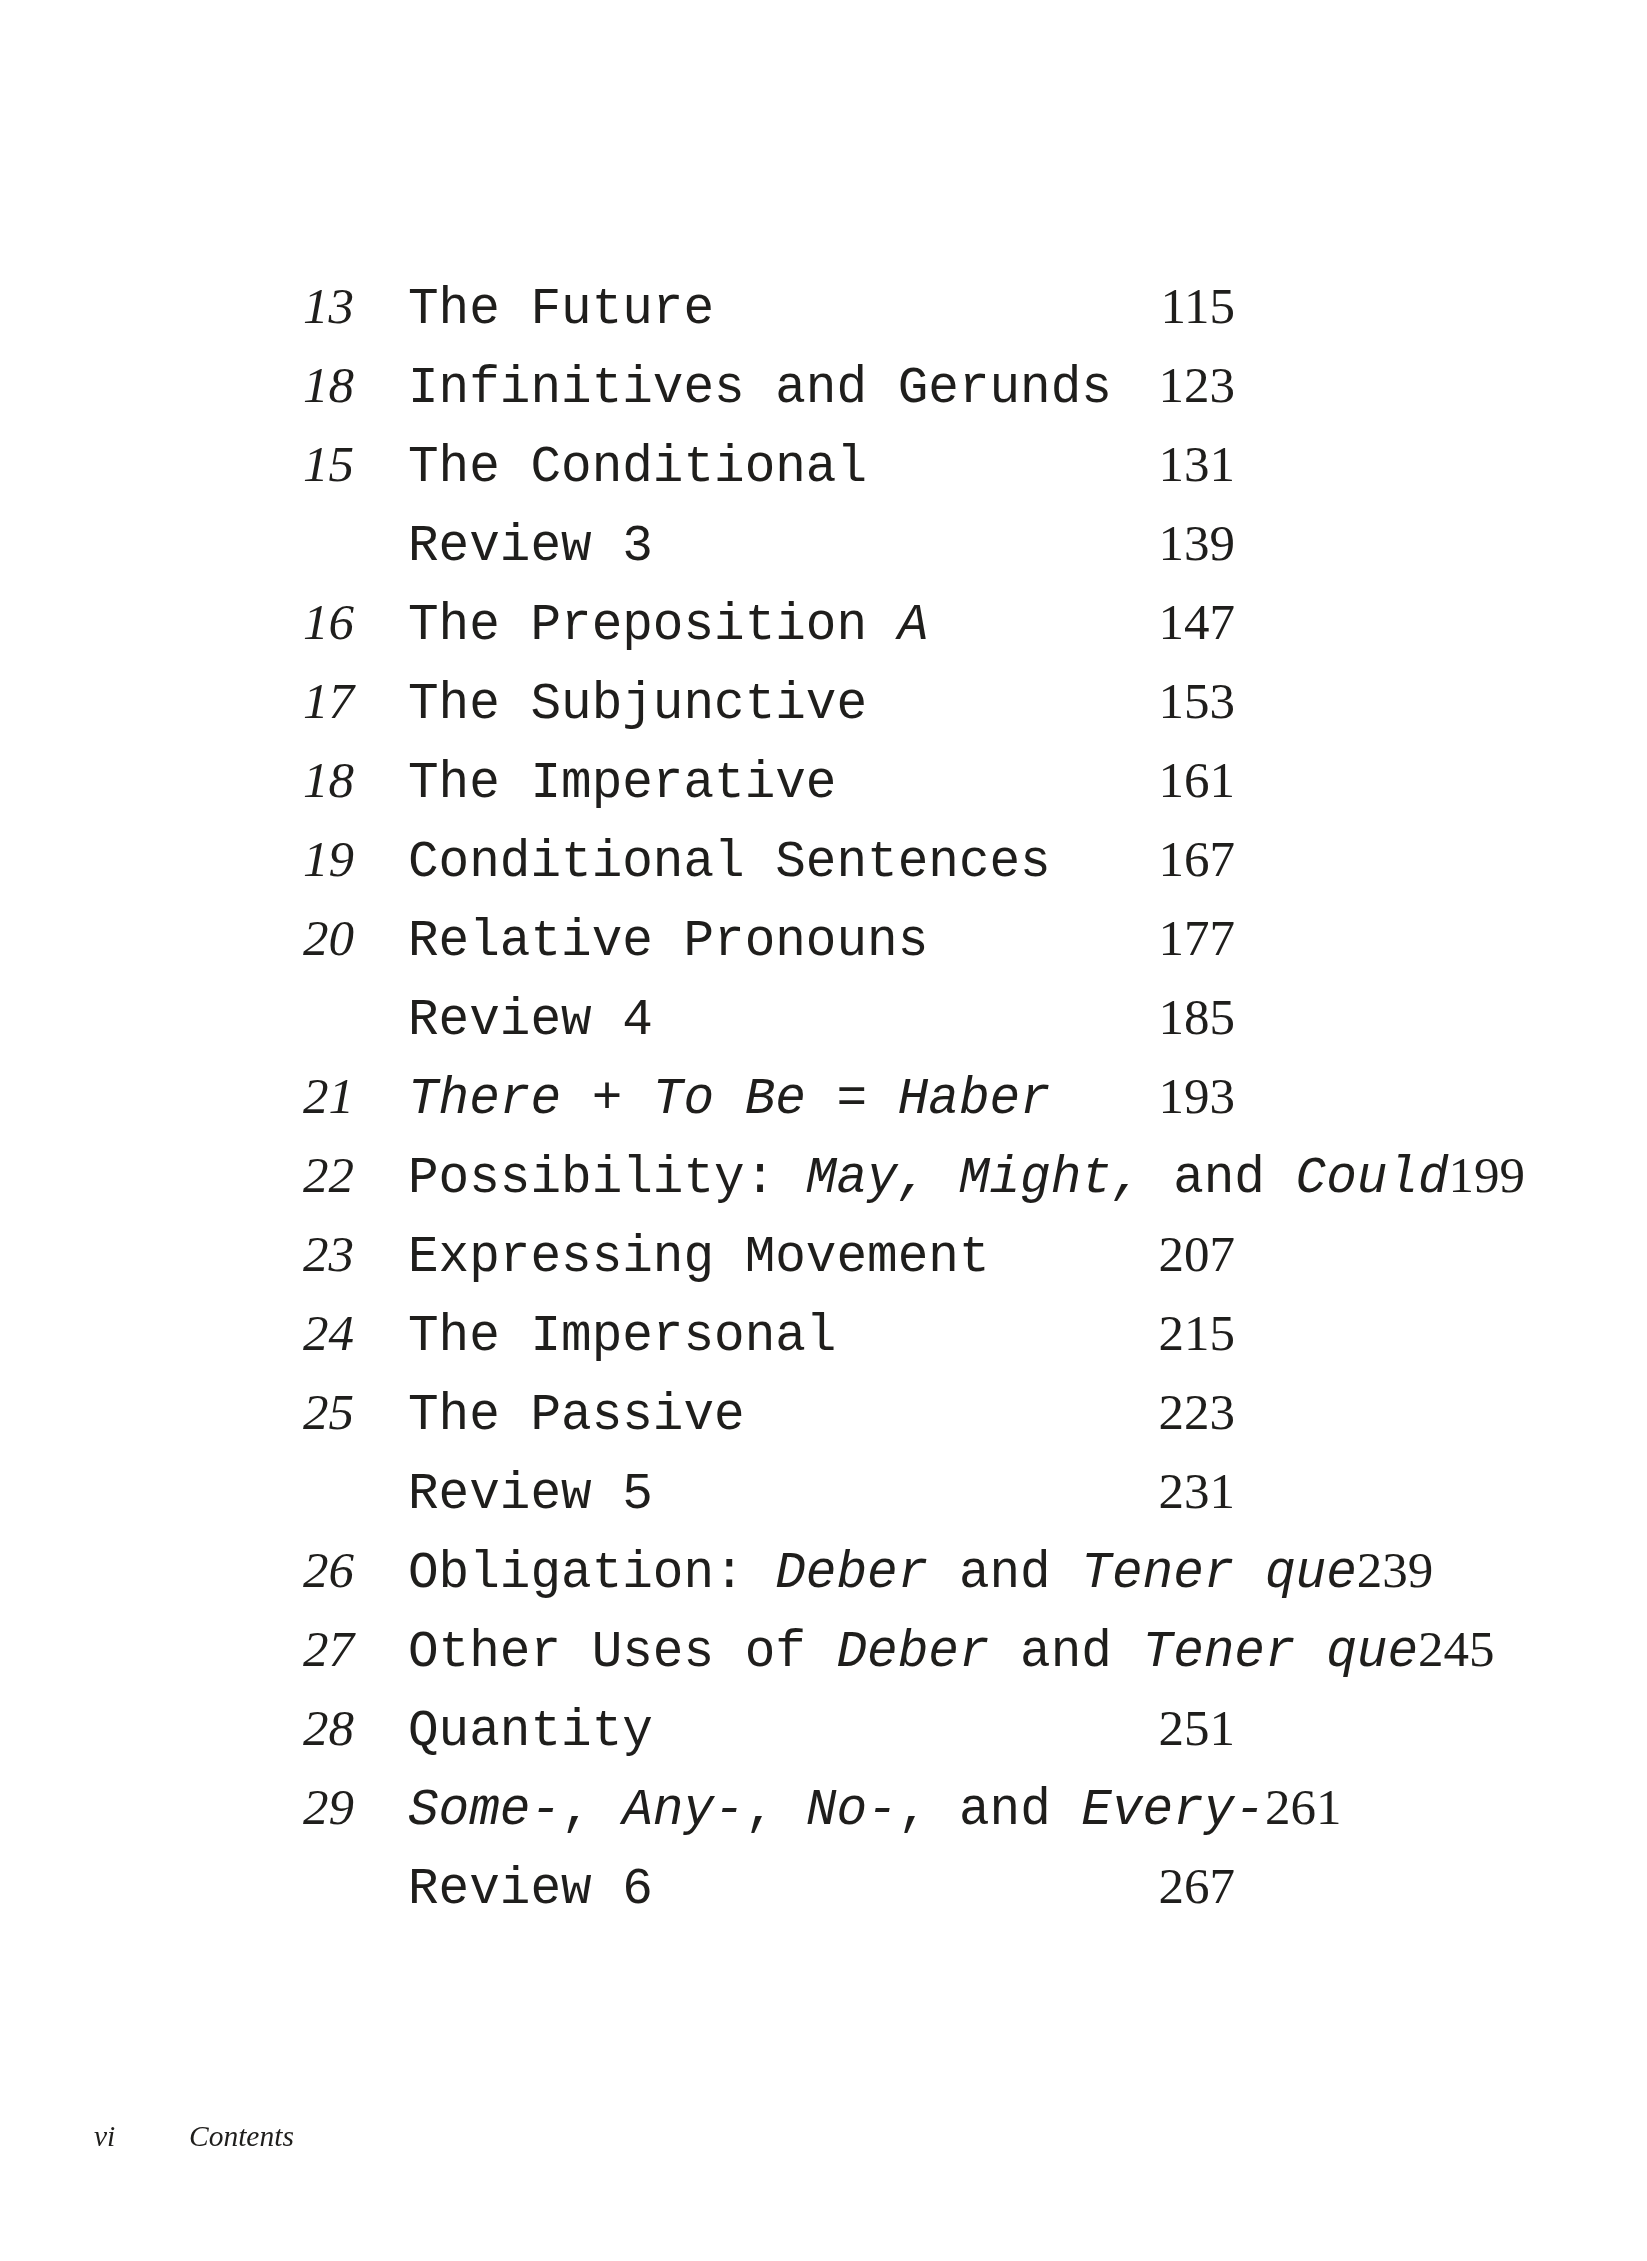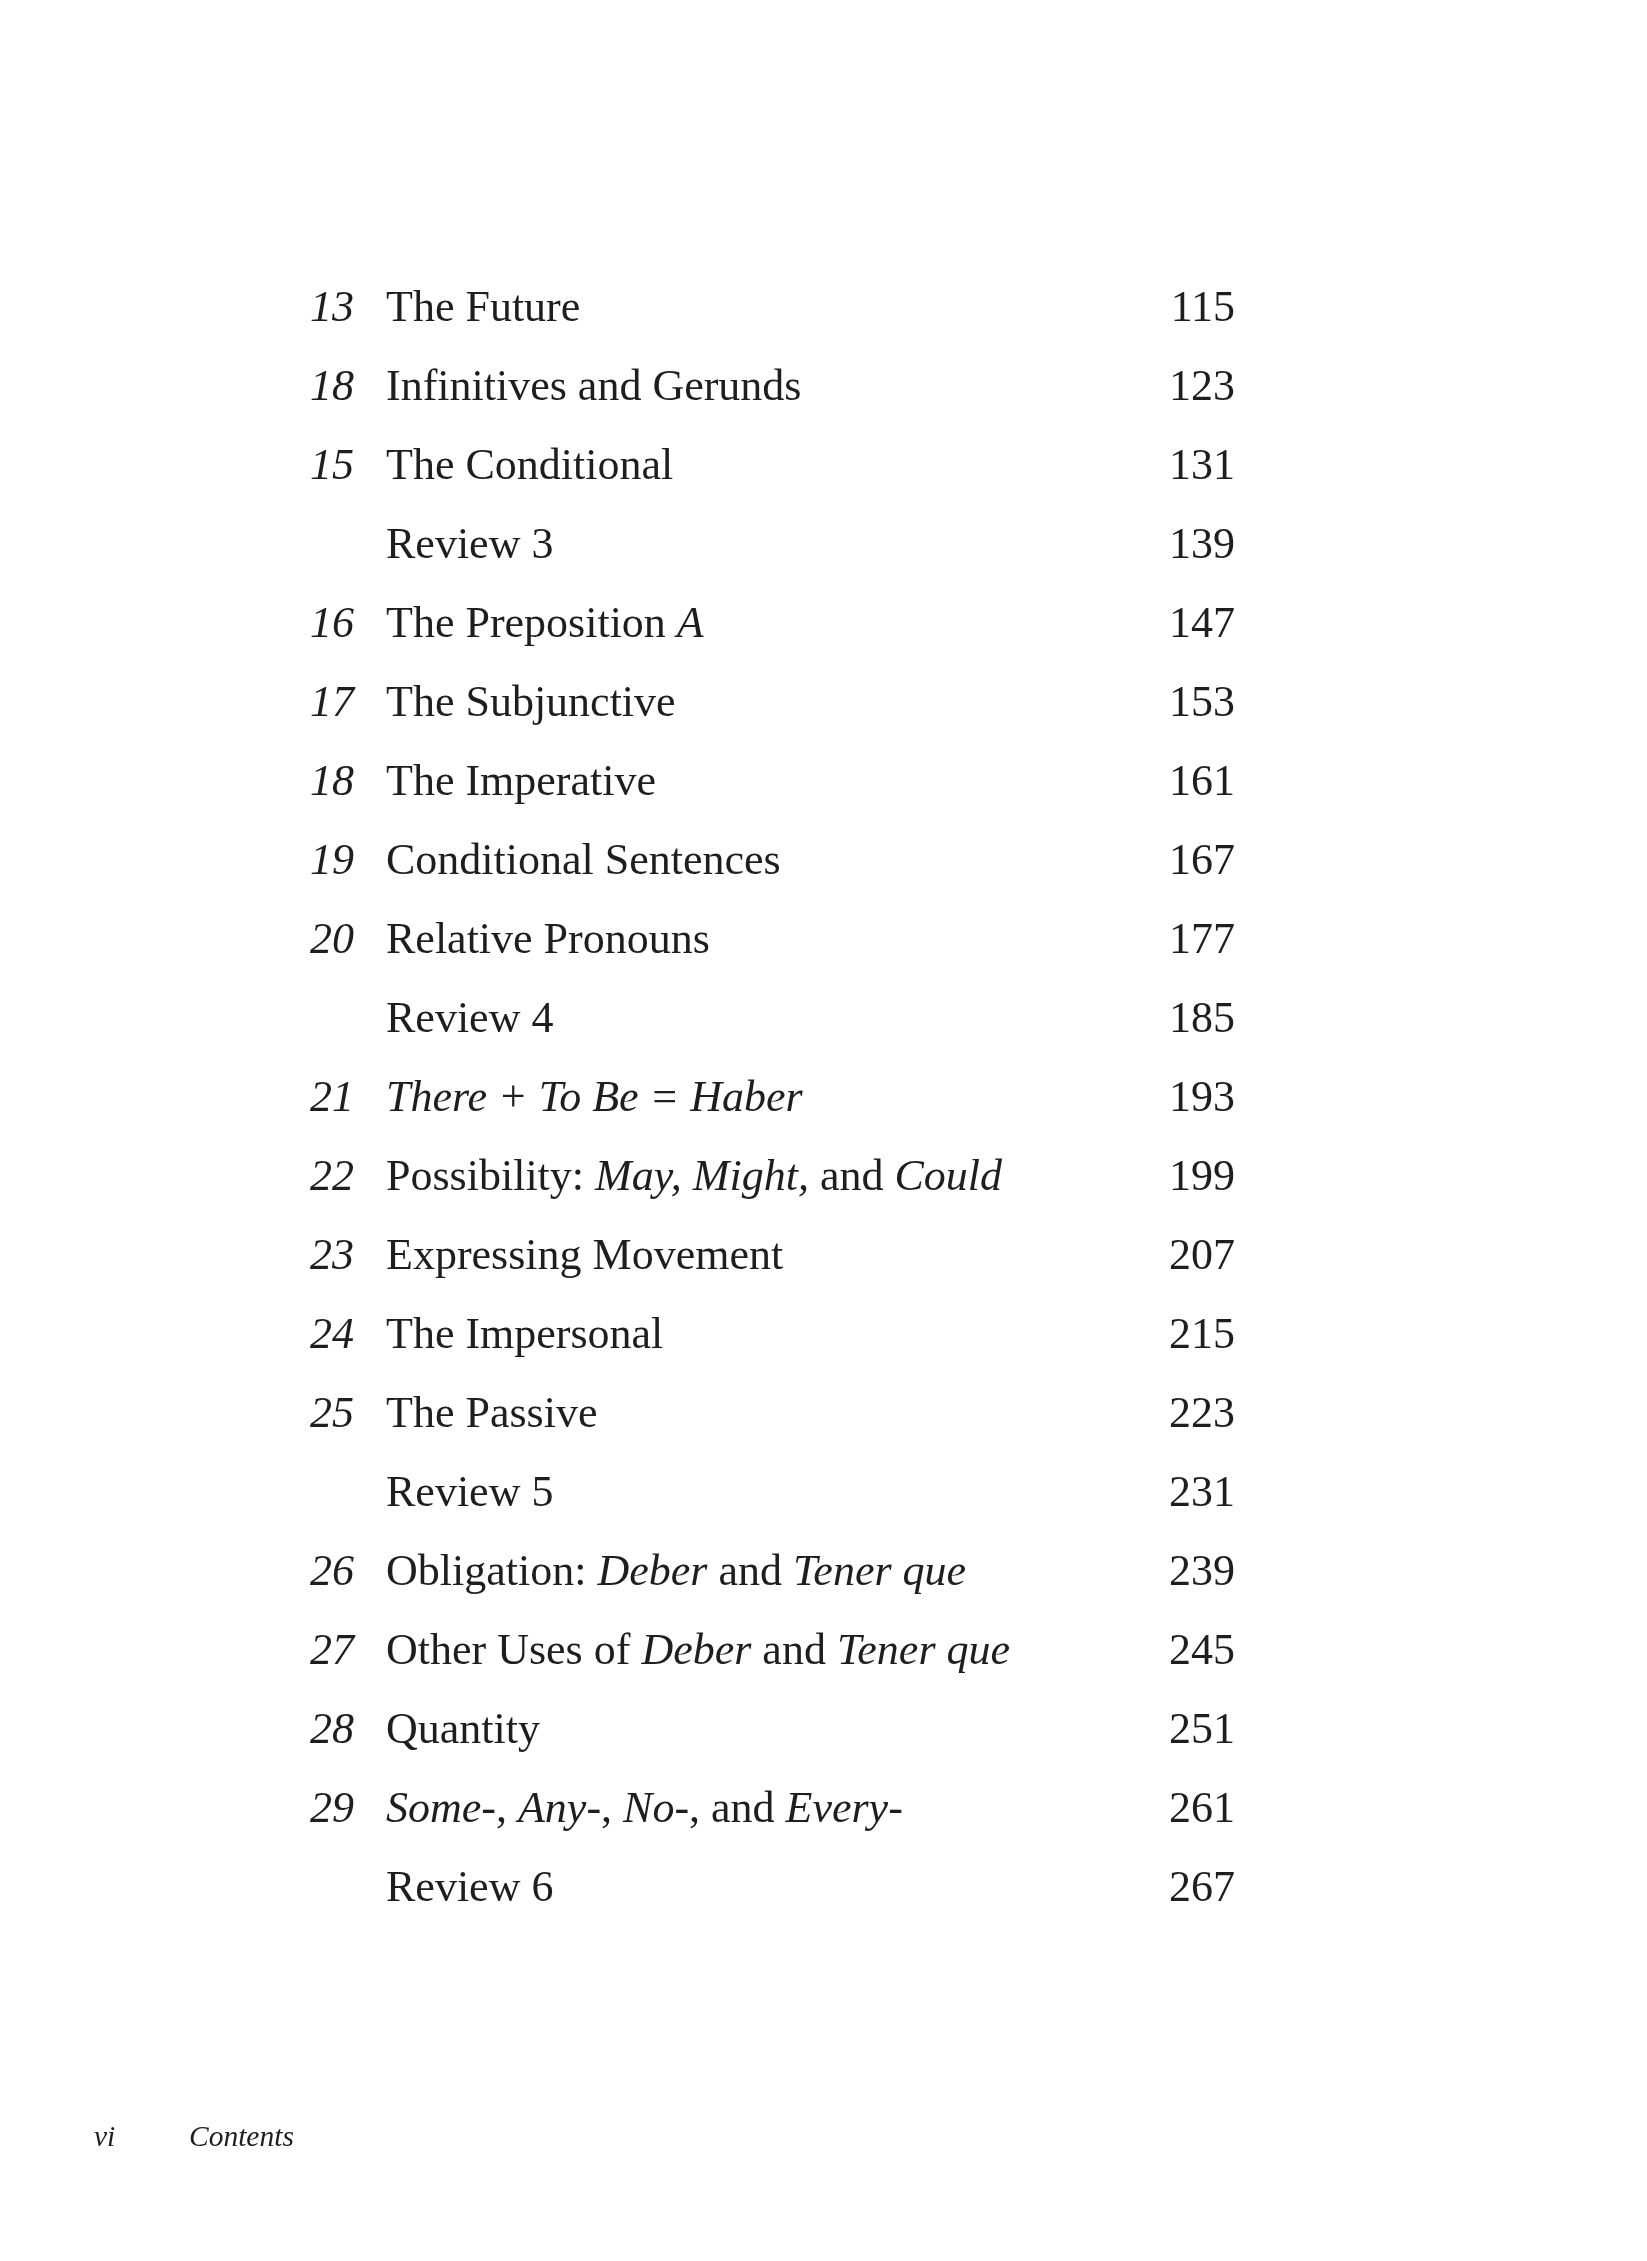--- a/index.html
+++ b/index.html
@@ -19,35 +19,36 @@
     position: absolute;
     left: 0;
     top: 267px;
     width: 1648px;
   }
   .toc-row {
     display: flex;
     align-items: baseline;
     height: 79px;
     line-height: 79px;
-    font-size: 44px;
+    font-size: 51px;
     padding-right: 413px;
     box-sizing: border-box;
     white-space: nowrap;
   }
   .toc-num {
     width: 67px;
     margin-left: 287px;
     text-align: right;
     font-style: italic;
     flex: 0 0 auto;
   }
   .toc-title {
-    margin-left: 32px;
+    margin-left: 54px;
     flex: 0 1 auto;
+    font-family: Liberation Mono, monospace;
   }
   .toc-title .it {
     font-style: italic;
   }
   .toc-page {
     margin-left: auto;
     text-align: right;
     flex: 0 0 auto;
   }
   #footer {

